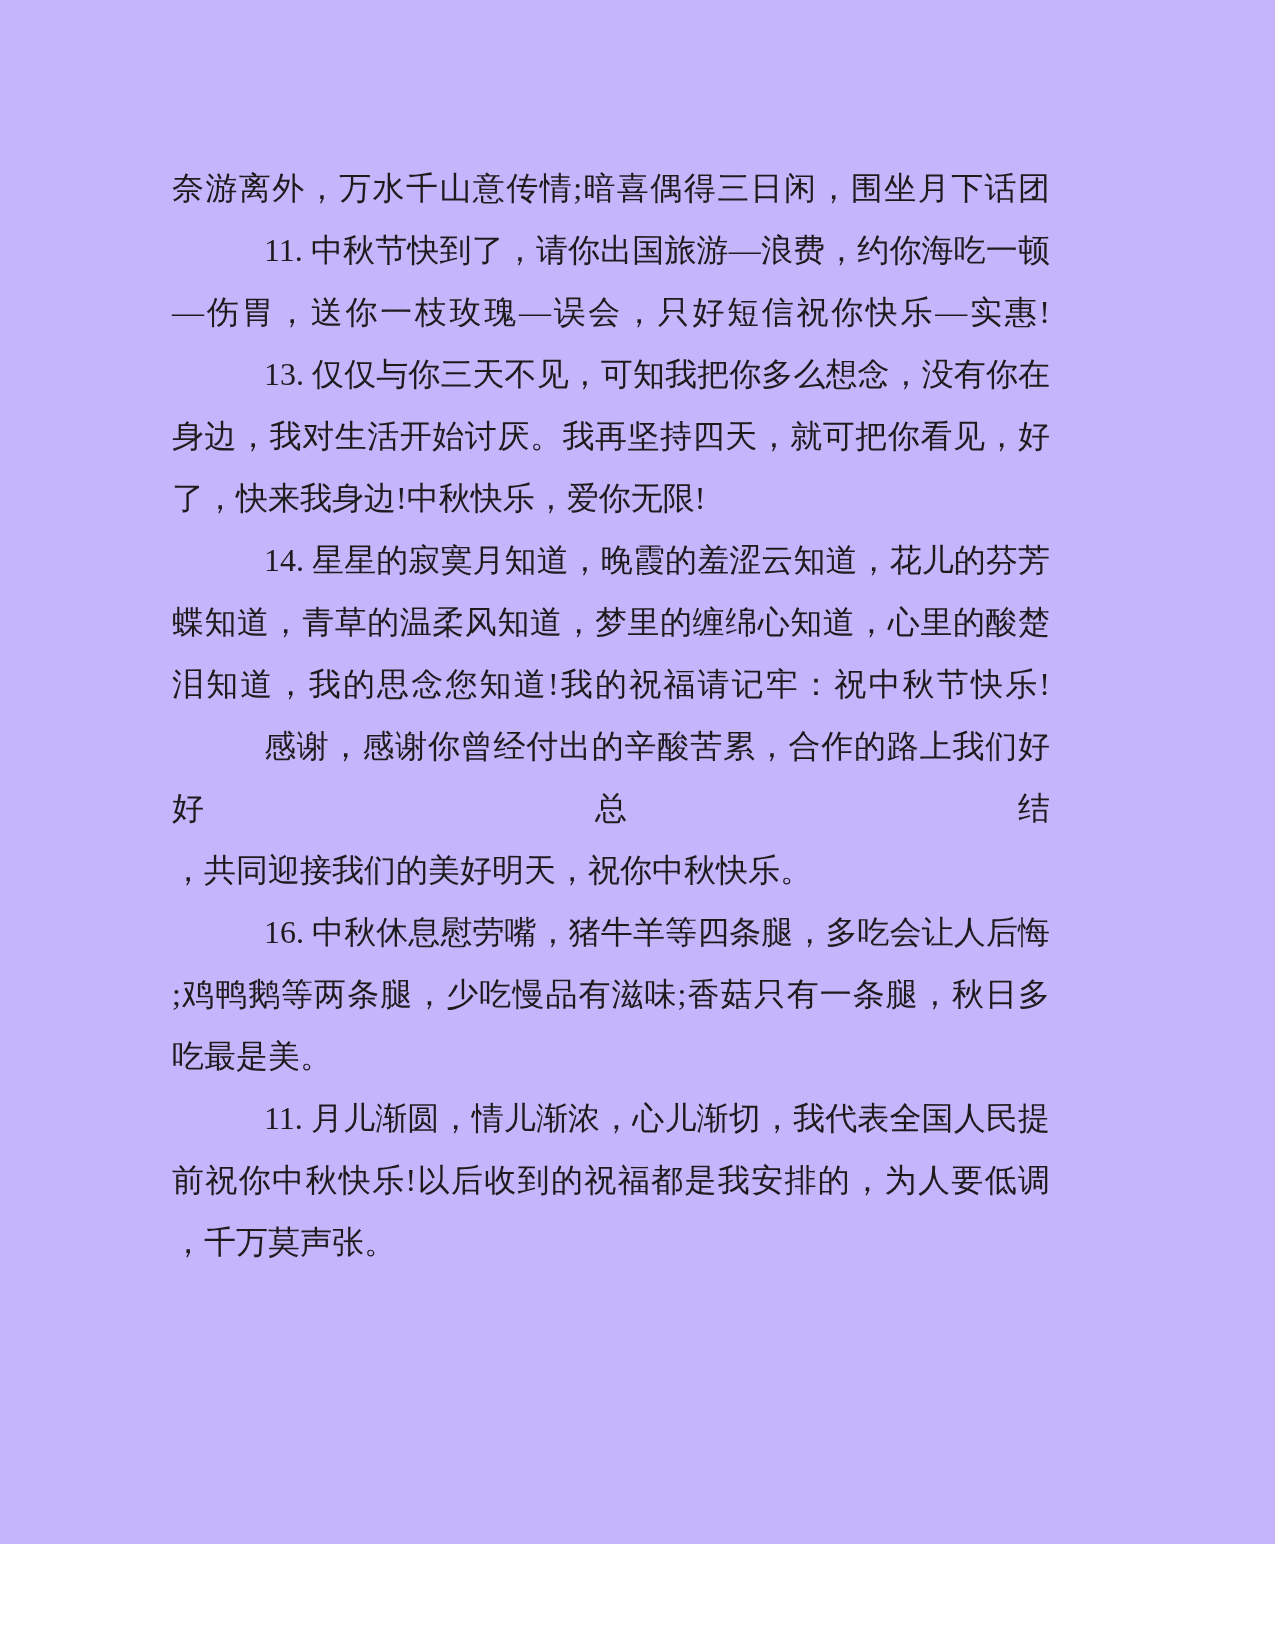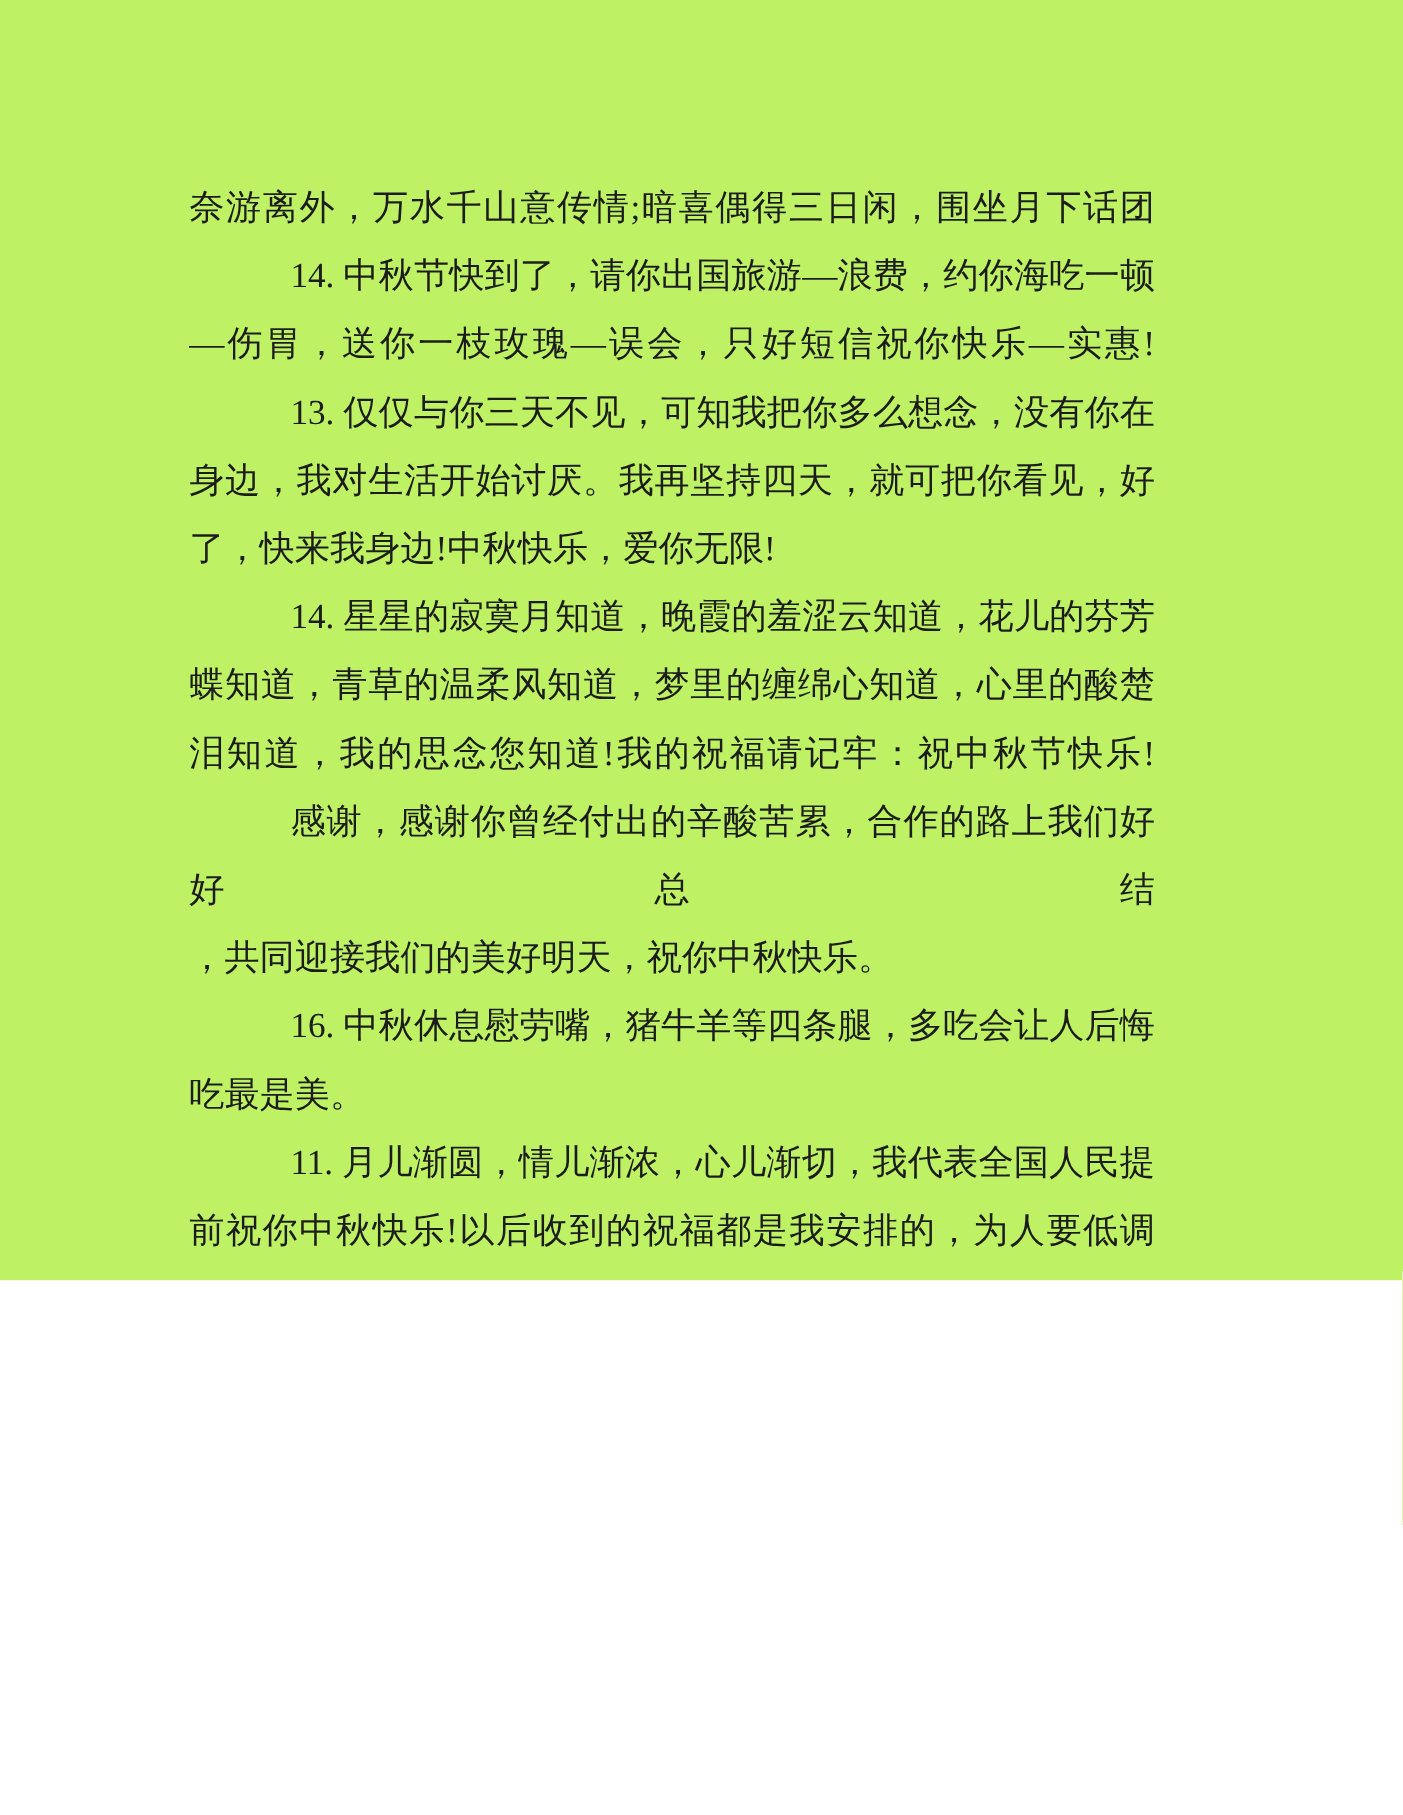--- a/index.html
+++ b/index.html
@@ -3,22 +3,22 @@
 <meta charset="utf-8">
 <style>
   html, body {
     margin: 0;
     padding: 0;
     background: #ffffff;
   }
   .page {
     position: relative;
     width: 1275px;
-    height: 1164px;
-    background: #bef264;
+    height: 1544px;
+    background: #c4b5fd;
     overflow: hidden;
     font-family: "Liberation Serif", "DejaVu Serif", serif;
   }
   .doc-content {
     position: absolute;
     top: 157px;
     left: 172px;
     width: 878px;
     color: #1c1c1c;
     font-size: 32px;
@@ -44,39 +44,40 @@
 </style>
 </head>
 <body>
 
 <div class="page">
   <div class="doc-content" style="color: rgb(28, 28, 28);">
       <div class="para">
         <div class="line fill">奈游离外，万水千山意传情;暗喜偶得三日闲，围坐月下话团</div>
       </div>
       <div class="para indented">
-        <div class="line fill">14. 中秋节快到了，请你出国旅游—浪费，约你海吃一顿</div>
+        <div class="line fill">11. 中秋节快到了，请你出国旅游—浪费，约你海吃一顿</div>
         <div class="line fill">—伤胃，送你一枝玫瑰—误会，只好短信祝你快乐—实惠!</div>
       </div>
       <div class="para indented">
         <div class="line fill">13. 仅仅与你三天不见，可知我把你多么想念，没有你在</div>
         <div class="line fill">身边，我对生活开始讨厌。我再坚持四天，就可把你看见，好</div>
         <div class="line">了，快来我身边!中秋快乐，爱你无限!</div>
       </div>
       <div class="para indented">
         <div class="line fill">14. 星星的寂寞月知道，晚霞的羞涩云知道，花儿的芬芳</div>
         <div class="line fill">蝶知道，青草的温柔风知道，梦里的缠绵心知道，心里的酸楚</div>
         <div class="line fill">泪知道，我的思念您知道!我的祝福请记牢：祝中秋节快乐!</div>
       </div>
       <div class="para indented">
         <div class="line fill">感谢，感谢你曾经付出的辛酸苦累，合作的路上我们好好总结</div>
         <div class="line">，共同迎接我们的美好明天，祝你中秋快乐。</div>
       </div>
       <div class="para indented">
         <div class="line fill">16. 中秋休息慰劳嘴，猪牛羊等四条腿，多吃会让人后悔</div>
+        <div class="line fill">;鸡鸭鹅等两条腿，少吃慢品有滋味;香菇只有一条腿，秋日多</div>
         <div class="line">吃最是美。</div>
       </div>
       <div class="para indented">
         <div class="line fill">11. 月儿渐圆，情儿渐浓，心儿渐切，我代表全国人民提</div>
         <div class="line fill">前祝你中秋快乐!以后收到的祝福都是我安排的，为人要低调</div>
         <div class="line">，千万莫声张。</div>
       </div>
     </div>
 </div>
 

